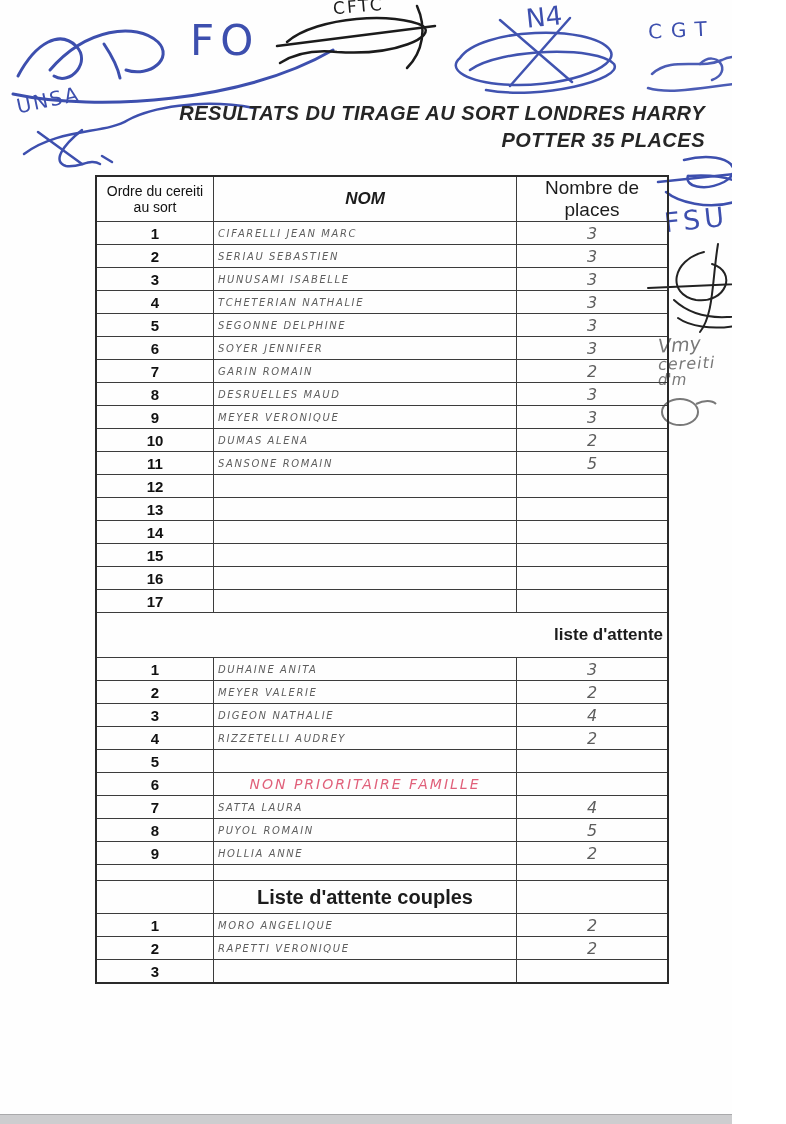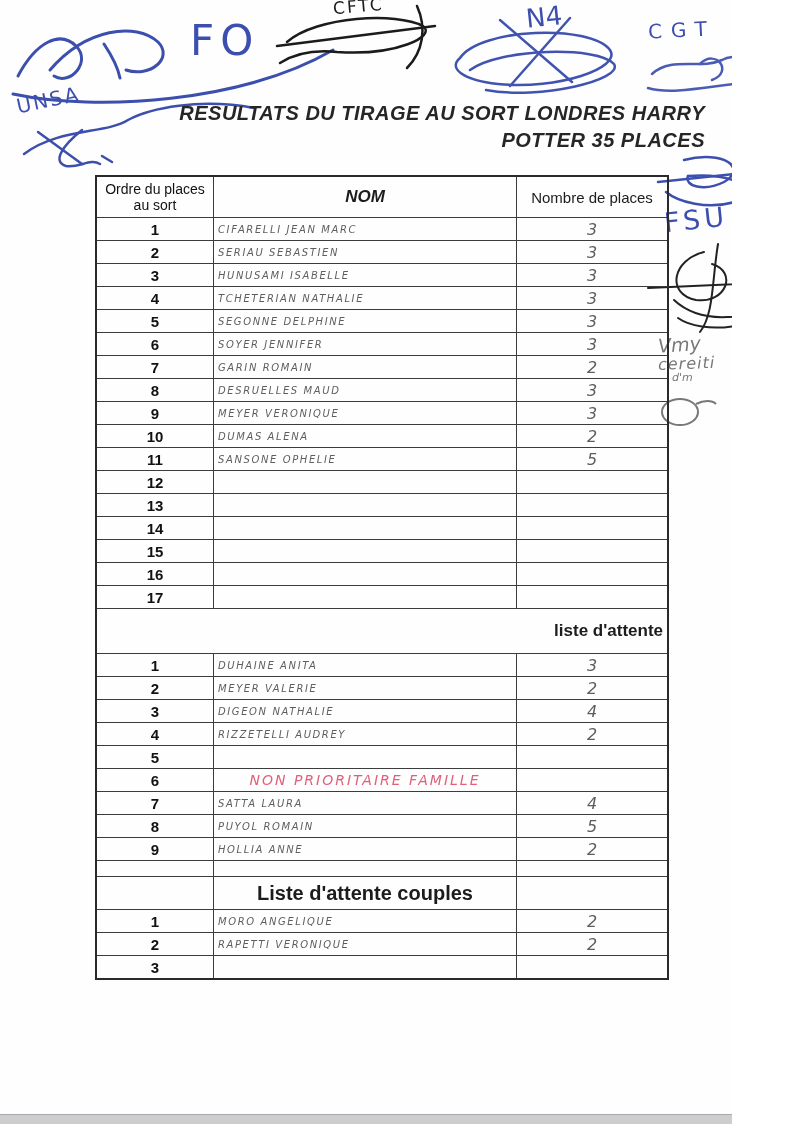--- a/index.html
+++ b/index.html
@@ -14,21 +14,21 @@
   
   .doc-table{position:absolute;left:95px;top:175px;border-collapse:collapse;table-layout:fixed;
              border:2px solid #2a2a2a;}
   .doc-table td{border:1px solid #3c3c3c;padding:0 4px;height:22px;overflow:hidden;white-space:nowrap;}
   .doc-table td.c1{width:108px;text-align:center;font-weight:bold;font-size:15px;color:#111;}
   .doc-table td.c2{width:294px;}
   .doc-table td.c3{width:142px;text-align:center;}
   .doc-table tr.header-row td{height:40px;white-space:normal;text-align:center;vertical-align:middle;}
   .doc-table tr.header-row td.c1{font-weight:normal;font-size:14px;line-height:1.15;}
   .doc-table tr.header-row td.c2{font-weight:bold;font-size:17px;font-style:italic;}
-  .doc-table tr.header-row td.c3{font-size:15px;}
+  .doc-table tr.header-row td.c3{font-size:19px;}
   .hand{font-family:"DejaVu Sans",sans-serif;font-style:italic;color:#5e5e5e;
         font-size:10px;letter-spacing:1.6px;}
   td.c3.hand{font-size:16px;letter-spacing:0;}
   .red-note{color:#e0607a !important;text-align:center;letter-spacing:2px;font-size:14px;}
   tr.band td{height:44px;text-align:right;font-weight:bold;font-size:17px;vertical-align:middle;}
   tr.band-couples td{height:32px;text-align:center;font-weight:bold;font-size:20px;vertical-align:middle;}
   tr.thin td{height:15px;}
 
   
   .sig{position:absolute;}
@@ -36,21 +36,21 @@
   .ink-label{position:absolute;font-family:"DejaVu Sans",sans-serif;color:#3d4fae;}
   .lbl-fo{left:182px;top:2px;font-size:42px;letter-spacing:6px;}
   .lbl-cftc{left:58px;top:-4px;font-size:17px;color:#1b1b1b;transform:rotate(-5deg);letter-spacing:2px;}
   .lbl-nf{left:88px;top:-4px;font-size:26px;transform:rotate(-6deg);}
   .lbl-cgt{left:6px;top:0;font-size:20px;letter-spacing:9px;transform:rotate(-3deg);}
   .lbl-unsa{left:6px;top:0;font-size:20px;letter-spacing:2px;transform:rotate(-12deg);}
   .lbl-fsu{left:12px;top:52px;font-size:27px;letter-spacing:4px;transform:rotate(-6deg);}
   .pencil{font-family:"DejaVu Sans",sans-serif;font-style:italic;color:#787878;line-height:1.15;}
   .pencil .l1{font-size:19px;display:block;transform:rotate(-4deg);}
   .pencil .l2{font-size:16px;display:block;transform:rotate(-2deg);letter-spacing:1px;}
-  .pencil .l3{font-size:11px;display:block;margin-left:14px;}
+  .pencil .l3{font-size:15px;display:block;margin-left:0;}
 
   
   .bottom-bar{position:absolute;left:0;right:0;bottom:0;height:9px;background:#cdcdcf;
               border-top:1px solid #a9a9ab;}
 </style>
 </head>
 <body>
 
 <div class="page">
 
@@ -145,21 +145,21 @@
   </div>
 
   <div class="doc-title">
     <div>RESULTATS DU TIRAGE AU SORT LONDRES HARRY</div>
     <div>POTTER 35 PLACES</div>
   </div>
 
   <table class="doc-table">
     <tbody>
         <tr class="header-row">
-      <td class="c1">Ordre du places au sort</td>
+      <td class="c1">Ordre du cereiti au sort</td>
       <td class="c2">NOM</td>
       <td class="c3">Nombre de places</td>
     </tr>
 
     <tr>
           <td class="c1">1</td>
           <td class="c2 hand">CIFARELLI JEAN MARC</td>
           <td class="c3 hand">3</td>
         </tr>
     <tr>
@@ -202,21 +202,21 @@
           <td class="c2 hand">MEYER VERONIQUE</td>
           <td class="c3 hand">3</td>
         </tr>
     <tr>
           <td class="c1">10</td>
           <td class="c2 hand">DUMAS ALENA</td>
           <td class="c3 hand">2</td>
         </tr>
     <tr>
           <td class="c1">11</td>
-          <td class="c2 hand">SANSONE OPHELIE</td>
+          <td class="c2 hand">SANSONE ROMAIN</td>
           <td class="c3 hand">5</td>
         </tr>
     <tr>
           <td class="c1">12</td>
           <td class="c2 hand"></td>
           <td class="c3 hand"></td>
         </tr>
     <tr>
           <td class="c1">13</td>
           <td class="c2 hand"></td>

